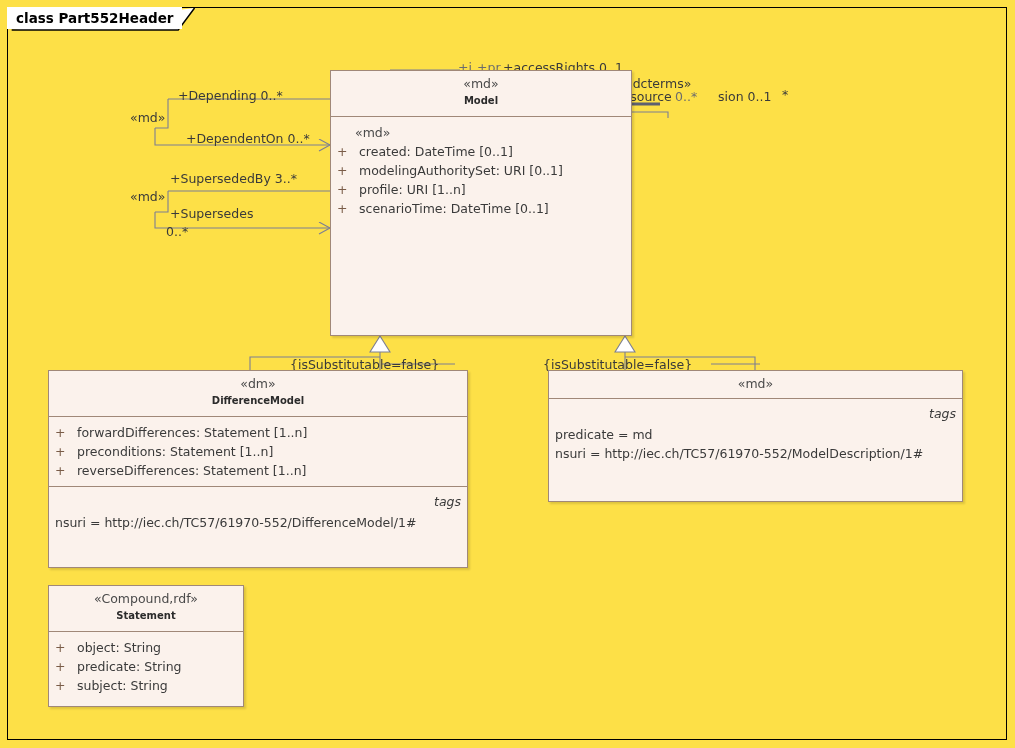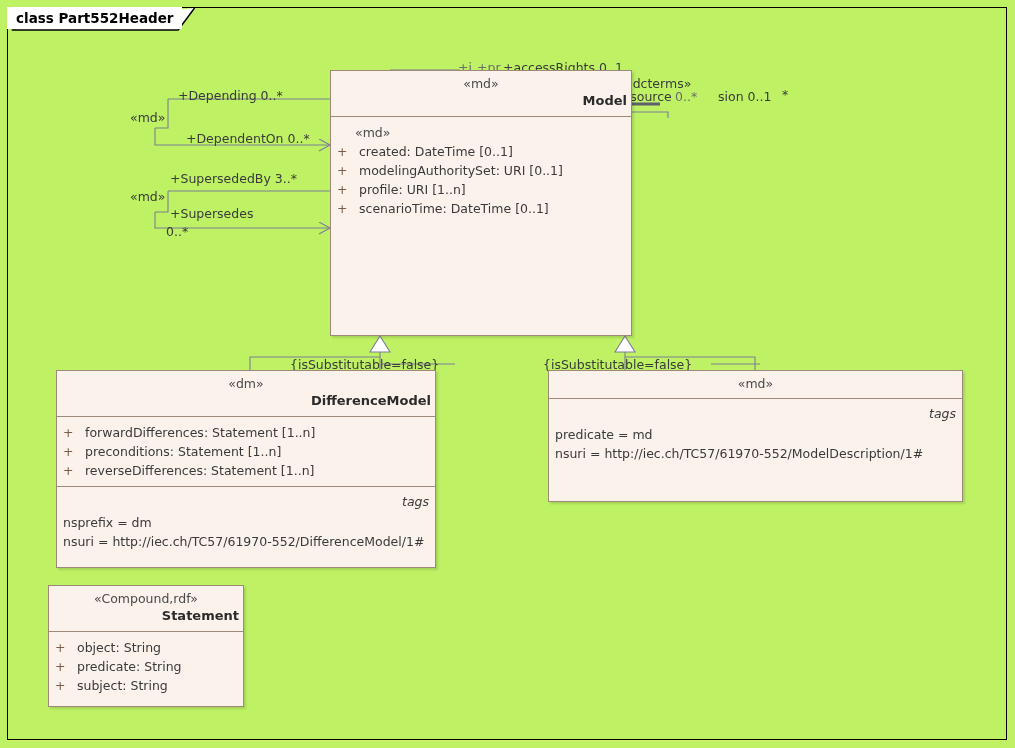--- a/index.html
+++ b/index.html
@@ -7,21 +7,21 @@
     padding: 0;
     background: #ffffff;
   }
   body {
     font-family: "DejaVu Sans", "Liberation Sans", sans-serif;
   }
   #canvas {
     position: relative;
     width: 1015px;
     height: 748px;
-    background: #bef264;
+    background: #fde047;
     overflow: hidden;
   }
   
   .frame {
     position: absolute;
     left: 7px;
     top: 7px;
     width: 1000px;
     height: 733px;
     border: 1.5px solid #000000;
@@ -68,26 +68,25 @@
     text-align: center;
     padding: 5px 4px 6px 4px;
   }
   .stereo {
     font-size: 12.5px;
     color: #4a4a4a;
     line-height: 16px;
     white-space: nowrap;
   }
   .clsname {
-    font-size: 13px;
+    font-size: 10px;
     font-weight: bold;
     color: #2b2b2b;
     line-height: 18px;
     white-space: nowrap;
-    text-align: right;
   }
   .sep {
     border-top: 1px solid #a08878;
     height: 0;
     font-size: 0;
     line-height: 0;
   }
   .compartment {
     padding: 6px 6px 6px 6px;
   }
@@ -262,21 +261,21 @@
         <span class="vis">+</span>
         <span class="txt">profile: URI [1..n]</span>
       </div>
       <div class="attr">
         <span class="vis">+</span>
         <span class="txt">scenarioTime: DateTime [0..1]</span>
       </div>
     </div>
   </div>
 
-  <div class="cls" style="left:48px; top:370px; width:380px; height:198px;margin-left:8px;">
+  <div class="cls" style="left:48px; top:370px; width:420px; height:198px;">
     <div class="cls-head">
       <div class="stereo">«dm»</div>
       <div class="clsname">DifferenceModel</div>
     </div>
     <div class="sep"></div>
     <div class="compartment">
       <div class="attr">
         <span class="vis">+</span>
         <span class="txt">forwardDifferences: Statement [1..n]</span>
       </div>
@@ -285,21 +284,20 @@
         <span class="txt">preconditions: Statement [1..n]</span>
       </div>
       <div class="attr">
         <span class="vis">+</span>
         <span class="txt">reverseDifferences: Statement [1..n]</span>
       </div>
     </div>
     <div class="sep"></div>
     <div class="compartment">
       <div class="tags-title">tags</div>
-      <div class="tagline">nsprefix = dm</div>
       <div class="tagline">nsuri = http://iec.ch/TC57/61970-552/DifferenceModel/1#</div>
     </div>
   </div>
 
   <div class="cls" style="left:548px; top:370px; width:415px; height:132px;">
     <div class="cls-head">
       <div class="stereo">«md»</div>
     </div>
     <div class="sep"></div>
     <div class="compartment">

